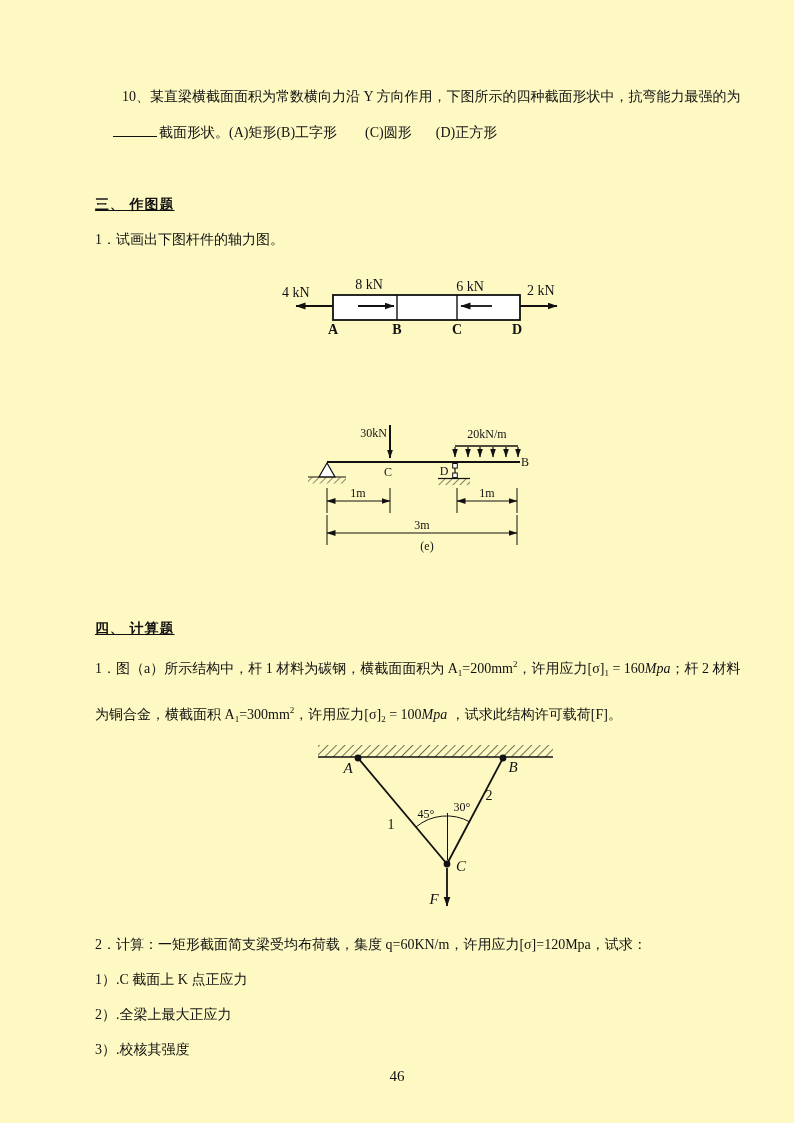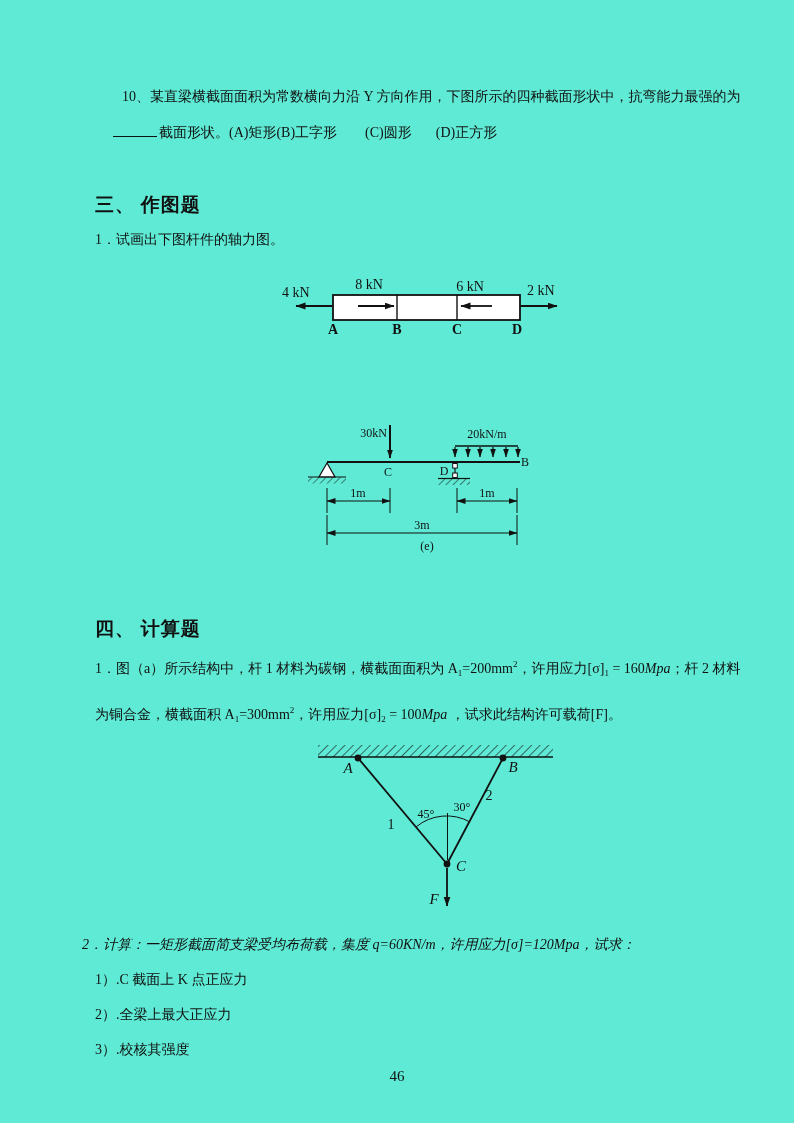--- a/index.html
+++ b/index.html
@@ -1,22 +1,22 @@
 <!DOCTYPE html>
 <html><head>
 <meta charset="utf-8">
 <style>
   html,body { margin:0; padding:0; background:#888; }
   .page {
     position:relative; width:794px; height:1123px; margin:0 auto;
-    background:#5eead4; overflow:hidden;
+    background:#fef9c3; overflow:hidden;
     font-family:"Liberation Serif","DejaVu Serif",serif; color:#111;
   }
   .t { position:absolute; font-size:14px; line-height:18px; white-space:nowrap; }
-  .heading { font-weight:bold; font-size:19px; letter-spacing:1px; }
+  .heading { font-weight:bold; font-size:14px; letter-spacing:1px;text-decoration:underline; }
   .blank { display:inline-block; width:44px; height:13px; border-bottom:1.2px solid #111; margin-right:2px; }
   .opt { display:inline-block; }
   .opt.b { } .opt.c { margin-left:28px;text-align:center; } .opt.d { margin-left:24px;text-align:center; }
   .sub { font-size:9px; vertical-align:-3px; }
   .sup { font-size:9px; vertical-align:6px; }
   .it { font-style:italic; }
   .pagenum { position:absolute; left:0; width:100%; top:1068px; text-align:center; font-size:15px; }
   svg { position:absolute; overflow:visible; }
   svg text { font-family:"Liberation Serif","DejaVu Serif",serif; fill:#111; }
   .diag-label { font-size:14px; }
@@ -156,20 +156,20 @@
     <text x="38" y="36" text-anchor="middle" class="node-label">A</text>
     <text x="203" y="35" text-anchor="middle" class="node-label">B</text>
     <text x="146" y="134" class="node-label">C</text>
     <text x="81" y="92" text-anchor="middle" class="diag-label">1</text>
     <text x="179" y="63" text-anchor="middle" class="diag-label">2</text>
     <text x="116" y="81" text-anchor="middle" class="diag-label-sm">45°</text>
     <text x="152" y="74" text-anchor="middle" class="diag-label-sm">30°</text>
     <text x="124" y="167" text-anchor="middle" class="node-label">F</text>
   </svg>
 
-  <div class="t" style="left:82px; top:936px;font-style:italic;">2．计算：一矩形截面简支梁受均布荷载，集度 q=60KN/m，许用应力[σ]=120Mpa，试求：</div>
+  <div class="t" style="left:95px; top:936px;">2．计算：一矩形截面简支梁受均布荷载，集度 q=60KN/m，许用应力[σ]=120Mpa，试求：</div>
   <div class="t" style="left:95px; top:971px;">1）.C 截面上 K 点正应力</div>
   <div class="t" style="left:95px; top:1006px;">2）.全梁上最大正应力</div>
   <div class="t" style="left:95px; top:1041px;">3）.校核其强度</div>
 
   <div class="pagenum">46</div>
 
 </div>
 
 </body></html>

